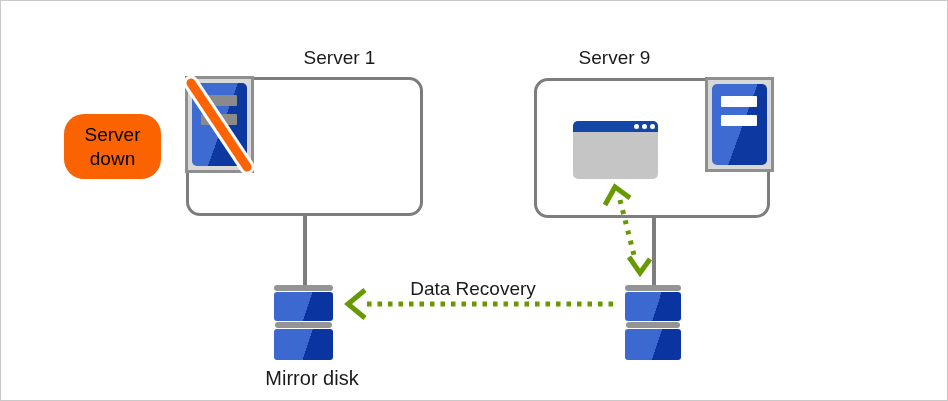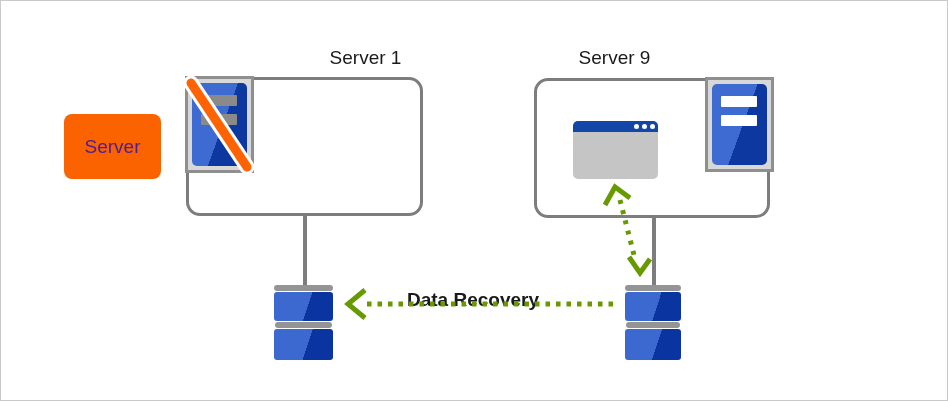--- a/index.html
+++ b/index.html
@@ -6,22 +6,22 @@
   .frame{
     position:relative;width:946px;height:399px;background:#ffffff;
     border:1px solid #c9c9c9;overflow:hidden;
     font-family:"Liberation Sans",sans-serif;color:#1a1a1a;
   }
   .abs{position:absolute;}
   .diagram-label{font-size:19px;text-align:center;white-space:nowrap;}
 
   
   .badge{
-    left:63px;top:113px;width:97px;height:65px;background:#fb6300;border-radius:8px;
-    color:#4c1d95;font-size:19px;line-height:24px;text-align:center;
+    left:63px;top:113px;width:97px;height:65px;background:#fb6300;border-radius:20px;
+    color:#000000;font-size:19px;line-height:24px;text-align:center;
     display:flex;flex-direction:column;justify-content:center;
   }
 
   
   .server-box{border:3px solid #7d7d7d;border-radius:14px;background:#ffffff;}
   .box1{left:185px;top:76px;width:231px;height:133px;}
   .box2{left:533px;top:77px;width:230px;height:134px;}
 
   
   .icon-frame{background:#d8d8d8;border:3px solid #8f8f8f;z-index:3;}
@@ -29,24 +29,24 @@
   .frame2{left:704px;top:76px;width:63px;height:89px;}
   .tower{
     position:absolute;left:4px;top:4px;right:4px;bottom:4px;border-radius:5px;
     background:linear-gradient(110deg,#3e6bd1 54%,#0c38a0 54%);
   }
   .tbar{position:absolute;left:9px;width:36px;height:11px;border-radius:1px;}
   .tbar.b1{top:12px;} .tbar.b2{top:31px;}
   .tbar.gray{background:#8a8a8a;} .tbar.white{background:#ffffff;}
 
   
-  .lbl-server1{left:282px;top:46px;width:165px;}
+  .lbl-server1{left:256px;top:46px;width:165px;}
   .lbl-server2{left:531px;top:46px;width:165px;}
   .lbl-app{left:533px;top:98px;width:160px;}
-  .lbl-recovery{left:396px;top:288px;width:152px;font-weight:bold;}
+  .lbl-recovery{left:396px;top:277px;width:152px;}
   .lbl-mirror{left:249px;top:366px;width:124px;font-size:20px;}
 
   
   .appwin{left:572px;top:120px;width:85px;height:58px;border-radius:5px;background:#c5c5c5;overflow:hidden;z-index:2;}
   .titlebar{position:absolute;left:0;top:0;width:100%;height:11px;background:#1446a8;}
   .dot{position:absolute;top:3px;width:5px;height:5px;border-radius:50%;background:#ffffff;}
   .d1{left:61px;} .d2{left:69px;} .d3{left:77px;}
 
   
   .vline{width:4px;background:#7d7d7d;}
@@ -65,20 +65,21 @@
 
   .overlay{position:absolute;left:0;top:0;width:946px;height:399px;pointer-events:none;z-index:6;}
 </style>
 </head>
 <body>
 
 <div class="frame">
 
   <div class="abs badge">
     <div>Server</div>
+    <div>down</div>
   </div>
 
   <div class="abs diagram-label lbl-server1">Server 1</div>
   <div class="abs server-box box1"></div>
   <div class="abs icon-frame frame1">
     <div class="tower">
       <div class="tbar b1 gray"></div>
       <div class="tbar b2 gray"></div>
     </div>
   </div>
@@ -109,20 +110,21 @@
     <div class="platter p2"></div>
   </div>
   <div class="abs disk dright">
     <div class="dcap"></div>
     <div class="platter p1"></div>
     <div class="dmid"></div>
     <div class="platter p2"></div>
   </div>
 
   <div class="abs diagram-label lbl-recovery">Data Recovery</div>
+  <div class="abs diagram-label lbl-mirror">Mirror disk</div>
 
   <svg class="overlay" viewBox="0 0 946 399">
 
     <g>
       <line x1="190" y1="82" x2="246" y2="166" stroke="#ffffff" stroke-width="15" stroke-linecap="round"></line>
       <line x1="190" y1="82" x2="246" y2="166" stroke="#ff6200" stroke-width="9" stroke-linecap="round"></line>
     </g>
 
     <g>
       <line x1="366" y1="303" x2="618" y2="303" stroke="#679900" stroke-width="5" stroke-dasharray="4.5 6"></line>

